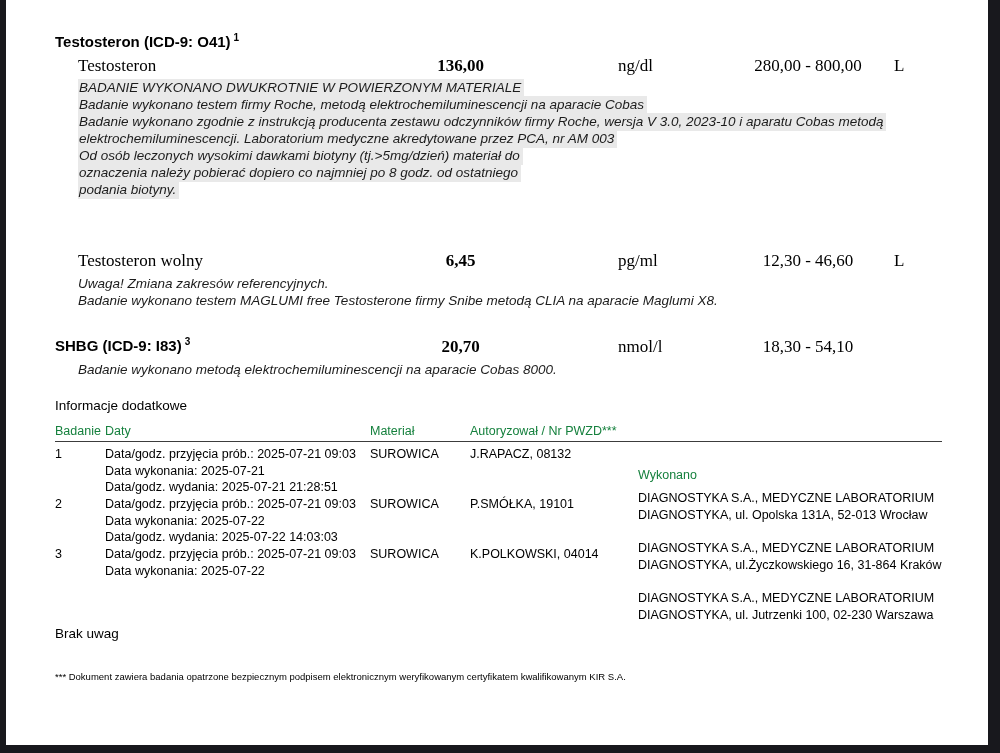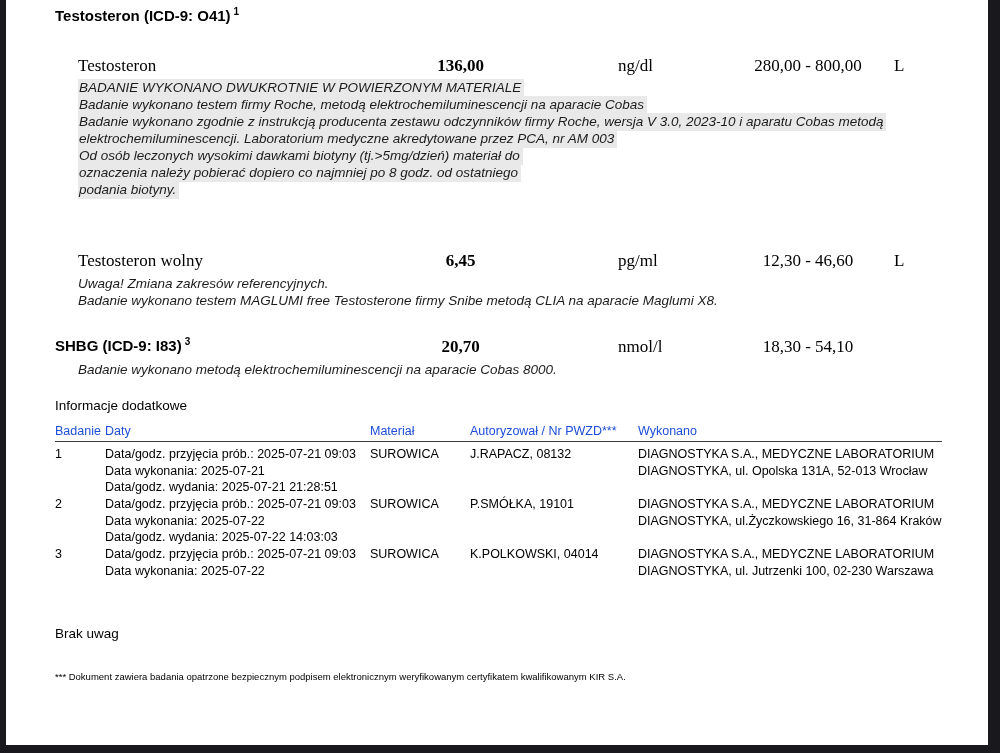--- a/index.html
+++ b/index.html
@@ -29,39 +29,39 @@
   .rrange{position:absolute;left:693px;width:218px;text-align:center;white-space:nowrap;}
   .rflag{position:absolute;left:888px;}
   
   .note{
     position:absolute;left:72px;white-space:nowrap;
     font-style:italic;font-size:13.5px;color:#1c1c1c;line-height:16px;
   }
   .note.hl{background:#e9e9e9;padding:1px 3px 1px 1px;}
   
   .plainhead{position:absolute;left:49px;font-size:13.5px;color:#000000;white-space:nowrap;}
-  .tbl-header{position:absolute;font-size:12.5px;color:#1d4ed8;white-space:nowrap;}
+  .tbl-header{position:absolute;font-size:12.5px;color:#15803d;white-space:nowrap;}
   .tbl-rule{position:absolute;left:49px;width:887px;border-top:1.5px solid #3c3c3c;}
   .trow{position:absolute;left:0;right:0;font-size:12.5px;color:#000;}
   .tcell{position:absolute;top:0;white-space:nowrap;line-height:16.5px;}
   .c-badanie{left:49px;}
   .c-daty{left:99px;}
   .c-material{left:364px;}
   .c-autoryzowal{left:464px;}
-  .c-wykonano{left:632px;}
+  .c-wykonano{left:632px;margin-top:44px;}
   .footer-note{
     position:absolute;left:49px;font-size:9.5px;color:#000;white-space:nowrap;
   }
 </style>
 </head>
 <body>
 
 <div class="paper">
 
-  <div class="sec-title" style="top:6px;text-align:right;"><span>Testosteron (ICD-9: O41)</span><sup>1</sup></div>
+  <div class="sec-title" style="top:32px;text-align:right;"><span>Testosteron (ICD-9: O41)</span><sup>1</sup></div>
 
   <div class="rrow" style="top:56px;">
     <span class="rname">Testosteron</span>
     <span class="rvalue">136,00</span>
     <span class="runit">ng/dl</span>
     <span class="rrange">280,00 - 800,00</span>
     <span class="rflag">L</span>
   </div>
 
   <div class="note hl" style="top:79px;">BADANIE WYKONANO DWUKROTNIE W POWIERZONYM MATERIALE</div>

